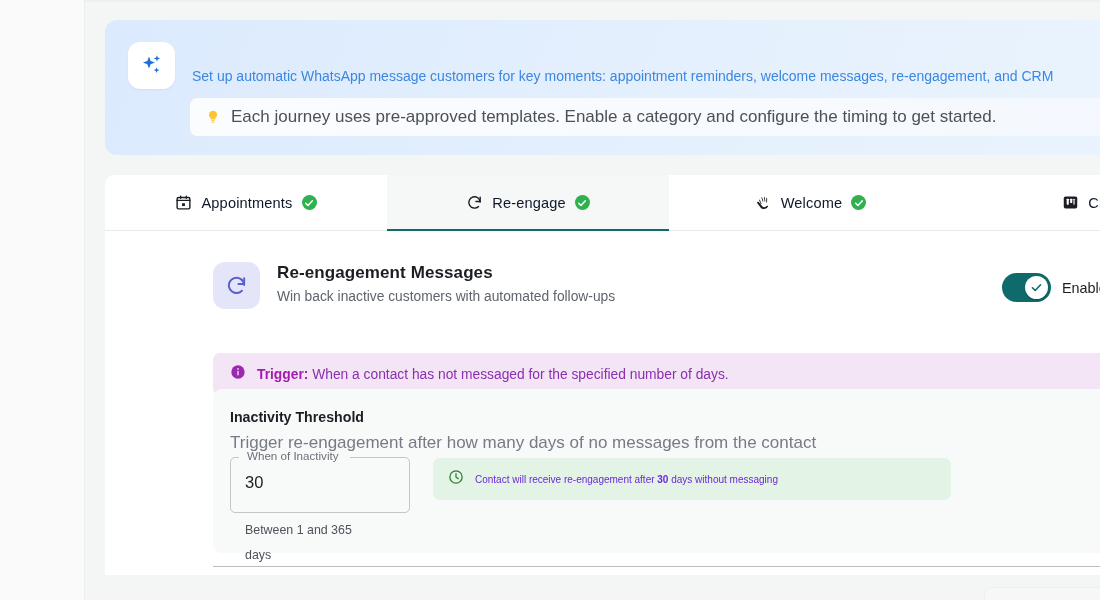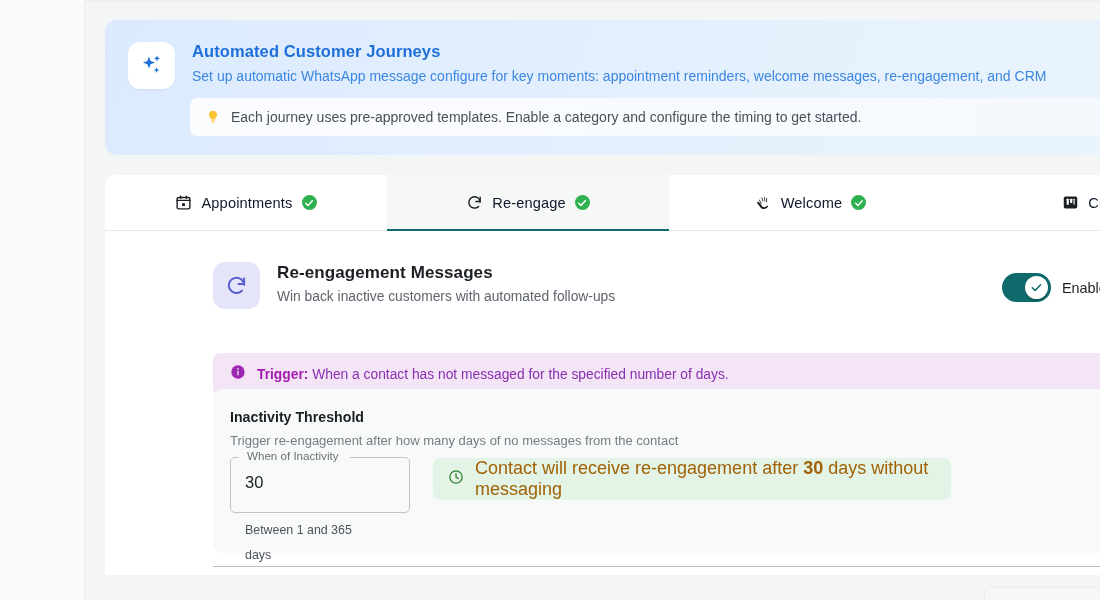--- a/index.html
+++ b/index.html
@@ -51,21 +51,21 @@
     position:absolute; left:87px; top:48px;
     font-size:14px; color:#3b87e0; white-space:nowrap;
   }
   .hero-hint {
     position:absolute; left:85px; top:78px;
     width:1000px; height:38px;
     border-radius:7px;
     background:linear-gradient(90deg,#fbfcfe 0%,#f7fafe 60%,#f3f8fe 100%);
     display:flex; align-items:center; padding:0 16px; gap:11px;
   }
-  .hero-hint-text { font-size:14px; color:#4b5159; white-space:nowrap; }
+  .hero-hint-text { font-size:17px; color:#4b5159; white-space:nowrap; }
   .bulb { font-size:14px; line-height:1; }
 
   
   .tabcard {
     position:absolute; left:20px; top:175px;
     width:1060px; height:400px;
     background:#ffffff; border-radius:10px 10px 0 0;
     overflow:hidden;
   }
   .tabstrip {
@@ -136,21 +136,21 @@
     position:absolute; left:108px; top:214px;
     width:900px; height:164px; border-radius:9px;
     background:#f8f9f9;
   }
   .th-title {
     position:absolute; left:17px; top:20px;
     font-size:14.2px; font-weight:bold; color:#1b1f24;
   }
   .th-sub {
     position:absolute; left:17px; top:44px;
-    font-size:13px; color:#767c85;
+    font-size:17px; color:#767c85;
   }
 
   
   .field { position:absolute; left:17px; top:68px; width:180px; height:56px; }
   .notch {
     position:absolute; inset:0; border-radius:5px;
     border:1px solid #c2c6c9; pointer-events:none;
   }
   .notch-gap {
     position:absolute; left:9px; top:-1px; height:2px;
@@ -170,21 +170,21 @@
     position:absolute; left:32px; top:129px; width:120px;
     font-size:12.4px; color:#4d535a; line-height:25px;
   }
 
   .green-note {
     position:absolute; left:220px; top:69px;
     width:518px; height:42px; border-radius:7px;
     background:#e3f3e5; display:flex; align-items:center;
     padding:0 15px; gap:11px;
   }
-  .gn-text { font-size:18px; color:#a16207; }
+  .gn-text { font-size:10px; color:#6d28d9; }
   .gn-text b { font-weight:bold; }
 
   
   .divider {
     position:absolute; left:108px; top:391px; width:900px; height:1px;
     background:#b9bec2;
   }
   .ghost-btn {
     position:absolute; left:899px; top:587px;
     width:130px; height:34px; border-radius:8px 8px 0 0;
@@ -204,22 +204,21 @@
     <div class="hero">
 
       <div class="hero-icon">
         <svg width="26" height="26" viewBox="0 0 24 24" fill="#1e6fd9">
           <path d="M9.2 3.2l1.5 4.1 4.1 1.5-4.1 1.5-1.5 4.1-1.5-4.1L3.6 8.8l4.1-1.5z"></path>
           <path d="M16.6 2l.8 2.2 2.2.8-2.2.8-.8 2.2-.8-2.2-2.2-.8 2.2-.8z"></path>
           <path d="M16.2 13.2l.7 1.9 1.9.7-1.9.7-.7 1.9-.7-1.9-1.9-.7 1.9-.7z"></path>
         </svg>
       </div>
 
-      <div class="hero-title">Automated Customer Journeys</div>
-      <div class="hero-sub">Set up automatic WhatsApp message configure for key moments: appointment reminders, welcome messages, re-engagement, and CRM</div>
+      <div class="hero-sub">Set up automatic WhatsApp message customers for key moments: appointment reminders, welcome messages, re-engagement, and CRM</div>
 
       <div class="hero-hint">
         <span class="bulb">
           <svg width="14" height="15" viewBox="0 0 24 24" fill="#fdc534">
             <path d="M12 2a7 7 0 0 0-4 12.7V17h8v-2.3A7 7 0 0 0 12 2z"></path>
             <rect x="9" y="18.4" width="6" height="1.7" rx=".8"></rect>
             <rect x="9.7" y="21" width="4.6" height="1.6" rx=".8"></rect>
           </svg>
         </span>
         <span class="hero-hint-text">Each journey uses pre-approved templates. Enable a category and configure the timing to get started.</span>

